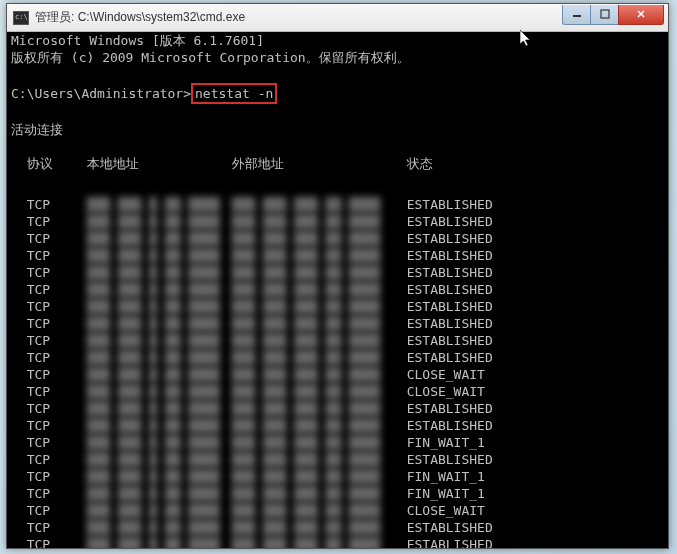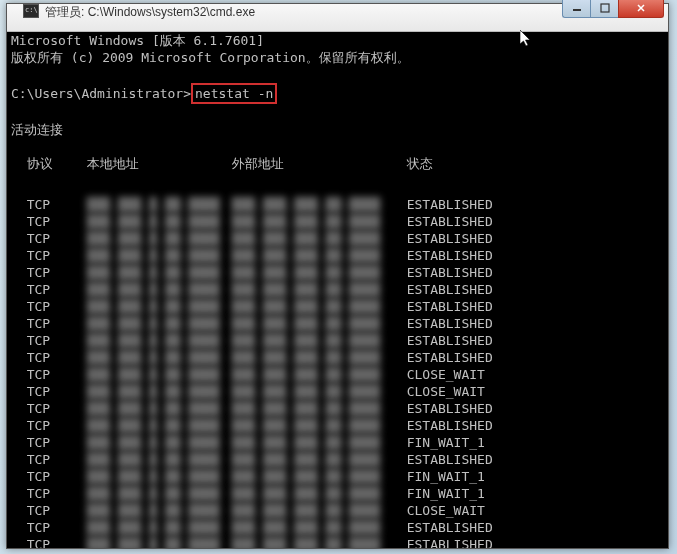--- a/index.html
+++ b/index.html
@@ -18,22 +18,22 @@
       width: 663px;
       height: 546px;
       background: #000;
       border: 1px solid #555;
       box-shadow: 0 0 8px rgba(0,0,0,0.4);
     }
     .titlebar {
       height: 28px;
       background: linear-gradient(to bottom, #f8f8f8, #e8e8e8);
       display: flex;
-      align-items: flex-start;
-      padding-left: 16px;
+      align-items: center;
+      padding-left: 6px;
       border-bottom: 1px solid #bbb;
     }
     .title-icon {
       width: 16px;
       height: 14px;
       background: #2a2a2a;
       border: 1px solid #555;
       margin-right: 6px;
       flex-shrink: 0;
       position: relative;

